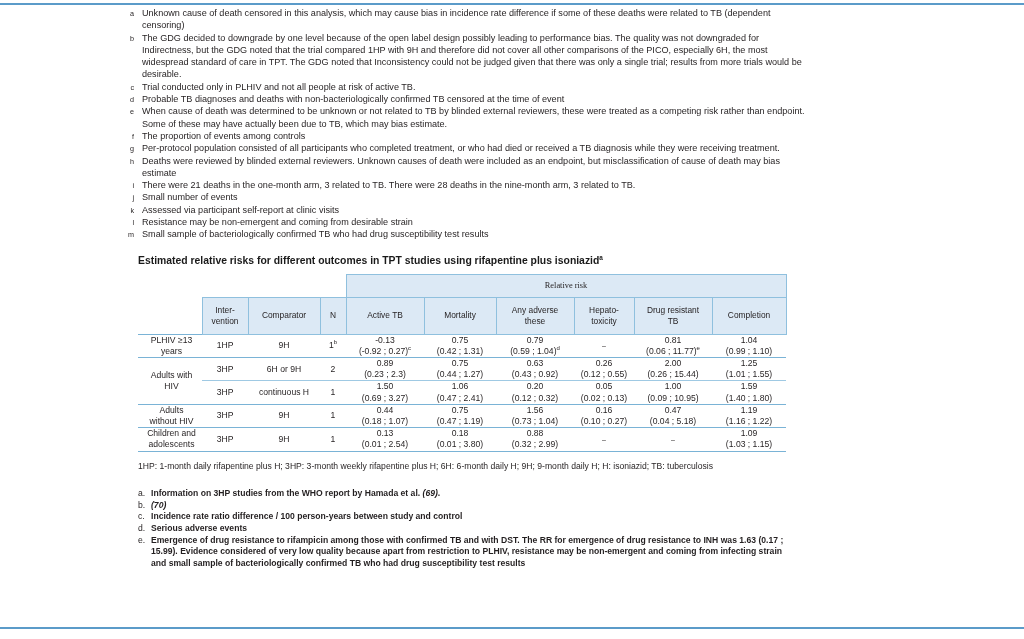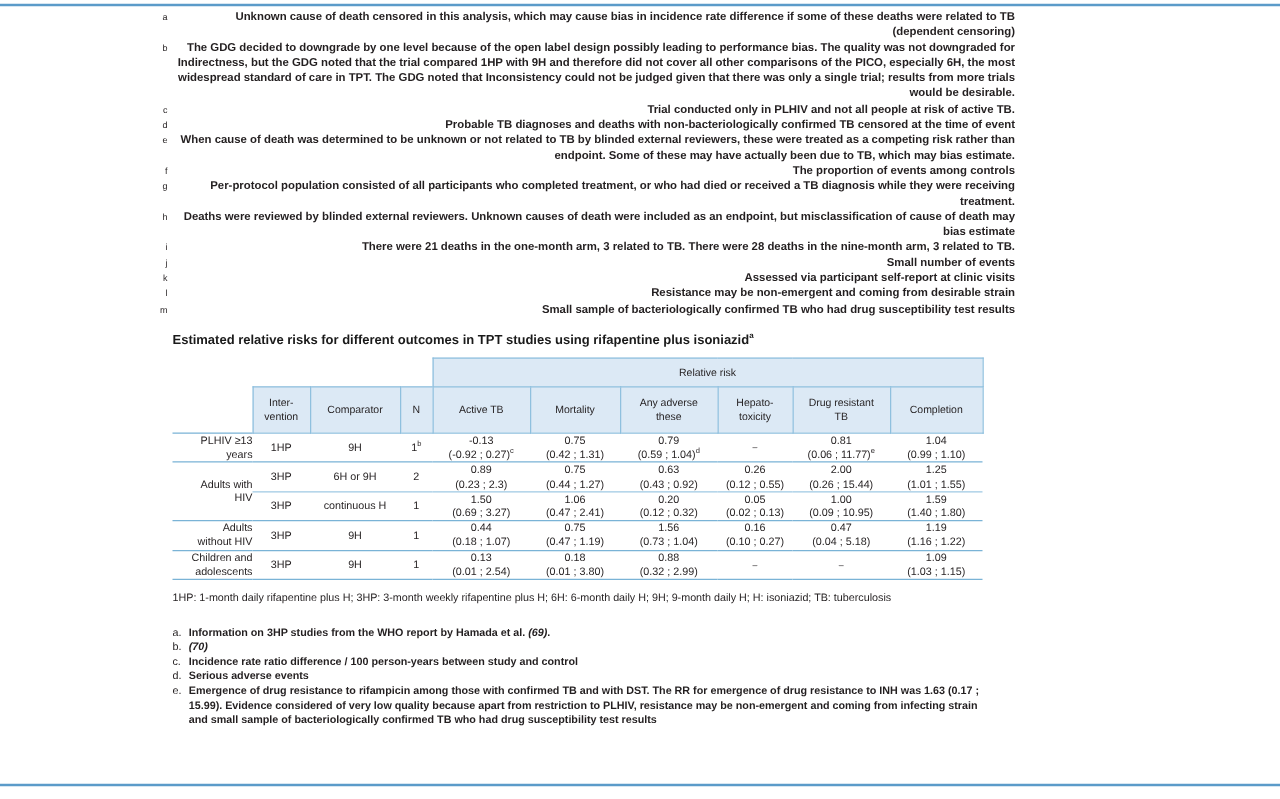--- a/index.html
+++ b/index.html
@@ -46,22 +46,21 @@
     vertical-align:super;
     position:relative;
     top:1px;
     color:#231f20;
   }
   .fntext{
     flex:1 1 auto;
     font-size:9.1px;
     line-height:12.3px;
     color:#231f20;
-    text-align:right;
-    font-weight:bold;
+    text-align:left;
   }
 
   
   .tbl-title{
     margin-top:13px;
     margin-left:26px;
     font-size:10.4px;
     font-weight:bold;
     line-height:14px;
     color:#1a1a1a;
@@ -81,20 +80,21 @@
     vertical-align:middle;
   }
   .hdr-band td{
     background:#dce9f5;
     border:1px solid #8fc0de;
     font-size:8.4px;
     text-align:center;
     height:22px;
     font-weight:bold;
     color:#231f20;
+    font-family:Liberation Serif, serif;
   }
   .hdr-band td.blank{background:#ffffff;border:none;}
   .hdr-cols td{
     background:#dce9f5;
     border:1px solid #8fc0de;
     font-size:8.4px;
     text-align:center;
     height:36px;
     line-height:11px;
     color:#231f20;
@@ -103,21 +103,21 @@
   .hdr-cols td.blank{background:#ffffff;border:none;}
 
   tbody td{
     font-size:8.6px;
     line-height:11.2px;
     text-align:center;
     padding:5px 2px 5px 2px;
     color:#231f20;
   }
   tbody td.rowlab{
-    text-align:right;
+    text-align:center;
     padding-left:3px;
   }
   tbody tr.sep > td{
     border-top:1.4px solid #7ab3d6;
   }
   tbody tr.subsep > td.sub{
     border-top:1px solid #9fc9e3;
   }
   tbody tr.lastrow > td{
     border-bottom:1.4px solid #7ab3d6;

